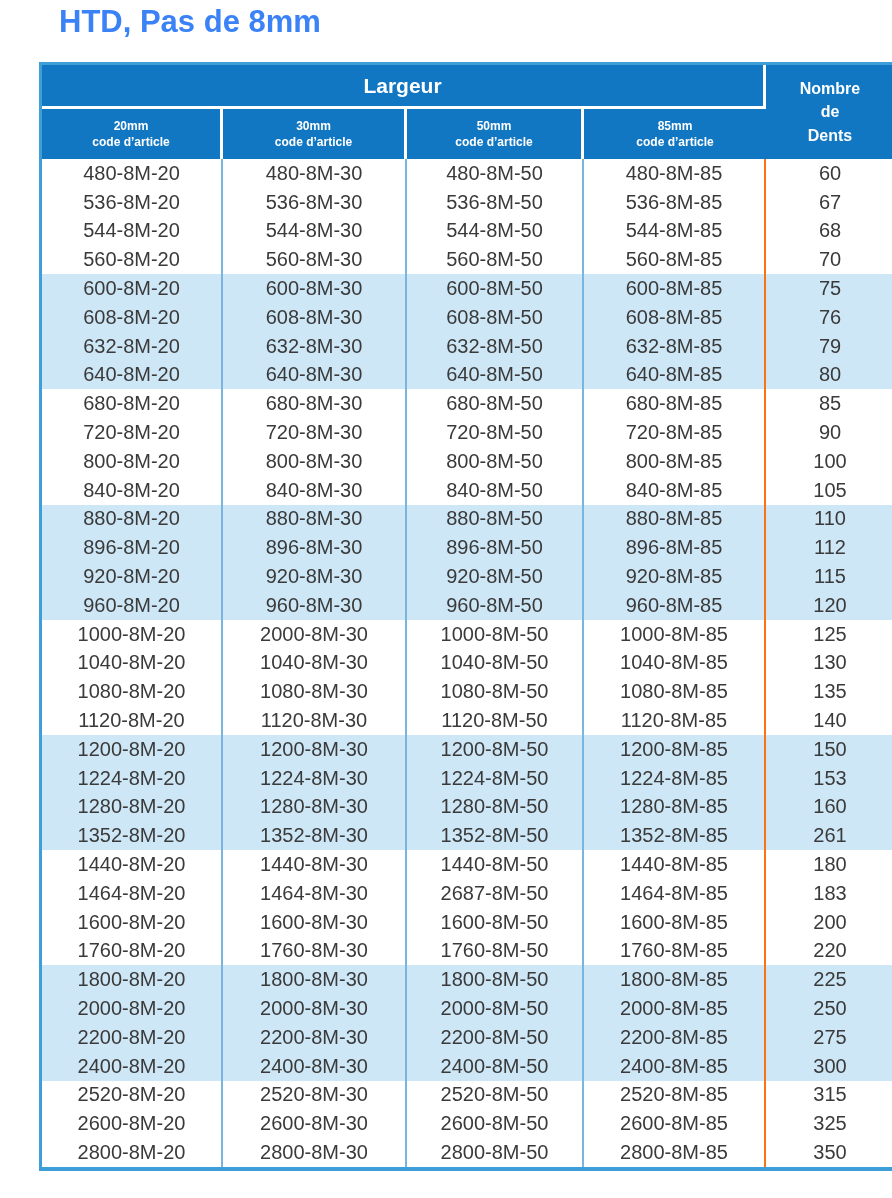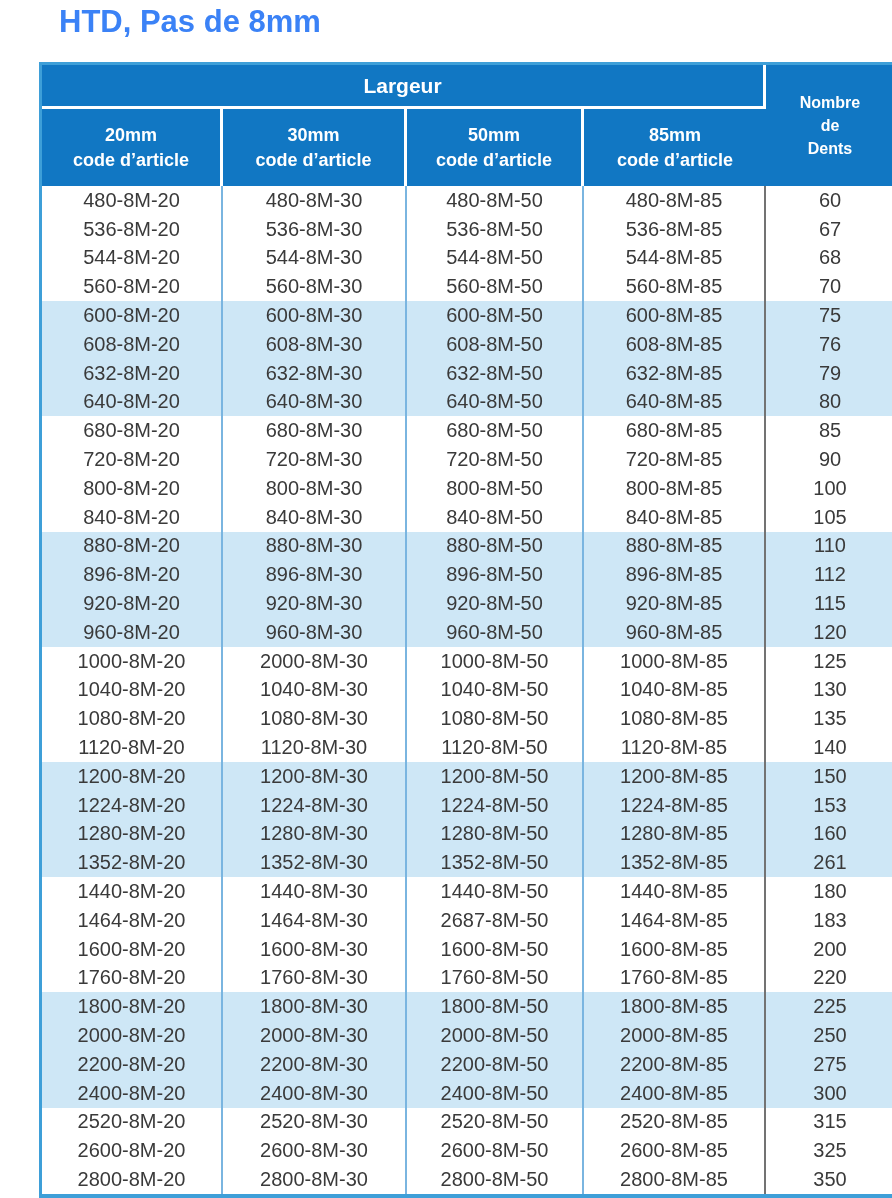--- a/index.html
+++ b/index.html
@@ -45,22 +45,22 @@
     vertical-align: middle;
     padding: 0;
   }
   th.largeur-th {
     height: 41px;
     font-size: 21px;
     border-bottom: 3px solid #ffffff;
     border-right: 3px solid #ffffff;
   }
   th.sub-th {
-    height: 77px;
-    font-size: 18px;
+    height: 50px;
+    font-size: 12px;
     line-height: 1.35;
     border-right: 3px solid #ffffff;
   }
   th.sub-th.last-sub {
     border-right: none;
   }
   th.nombre-th {
     font-size: 16px;
     line-height: 1.45;
   }
@@ -69,21 +69,21 @@
     padding: 0;
     text-align: center;
     vertical-align: middle;
     font-size: 20px;
     color: #3a3a3a;
     background: #ffffff;
     border-right: 2px solid #7ab5e0;
     white-space: nowrap;
   }
   tbody td.col4 {
-    border-right: 2px solid #737373;
+    border-right: 2px solid #f97316;
   }
   tbody td.col5 {
     border-right: none;
   }
   tbody tr.shaded td {
     background: #cee7f6;
   }
 </style>
 </head>
 <body>

